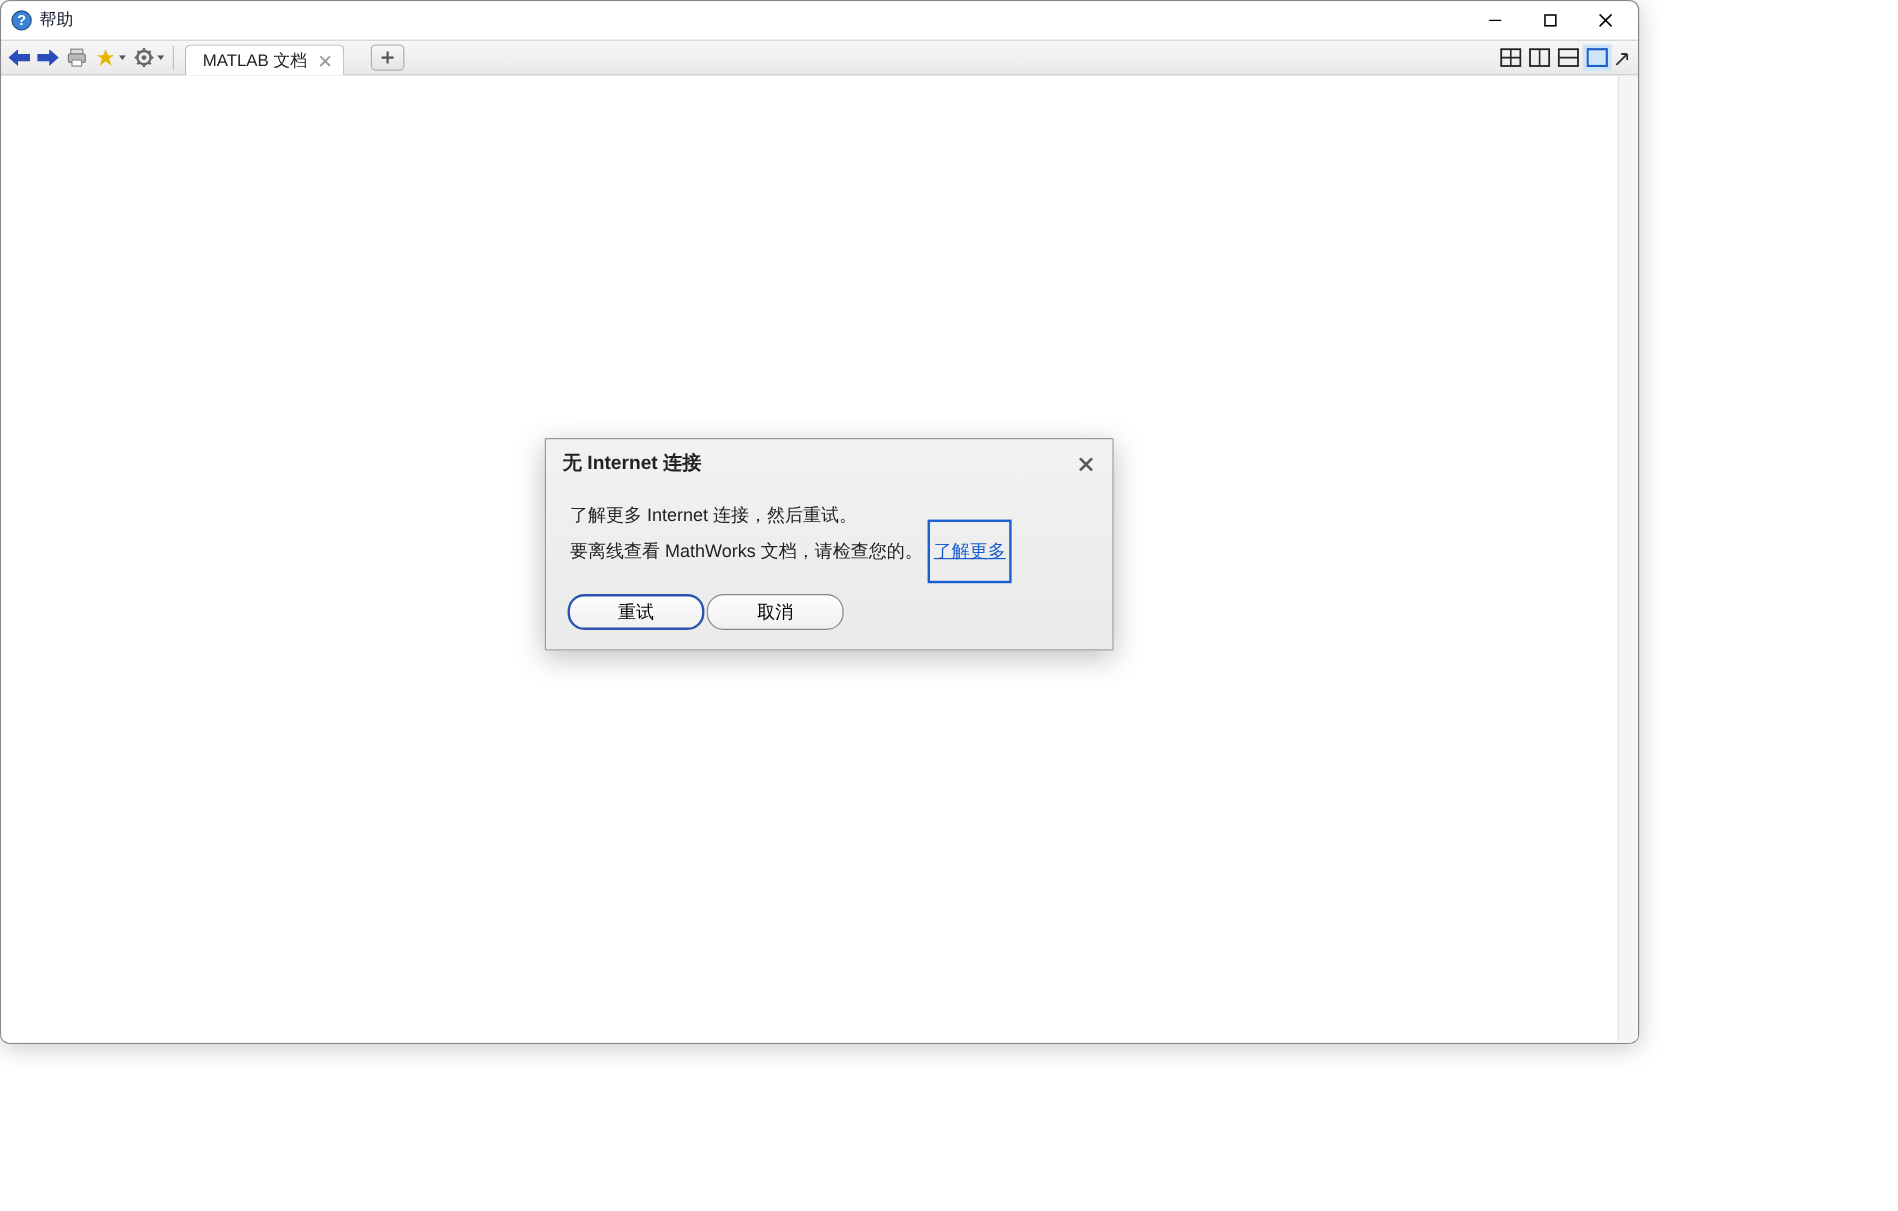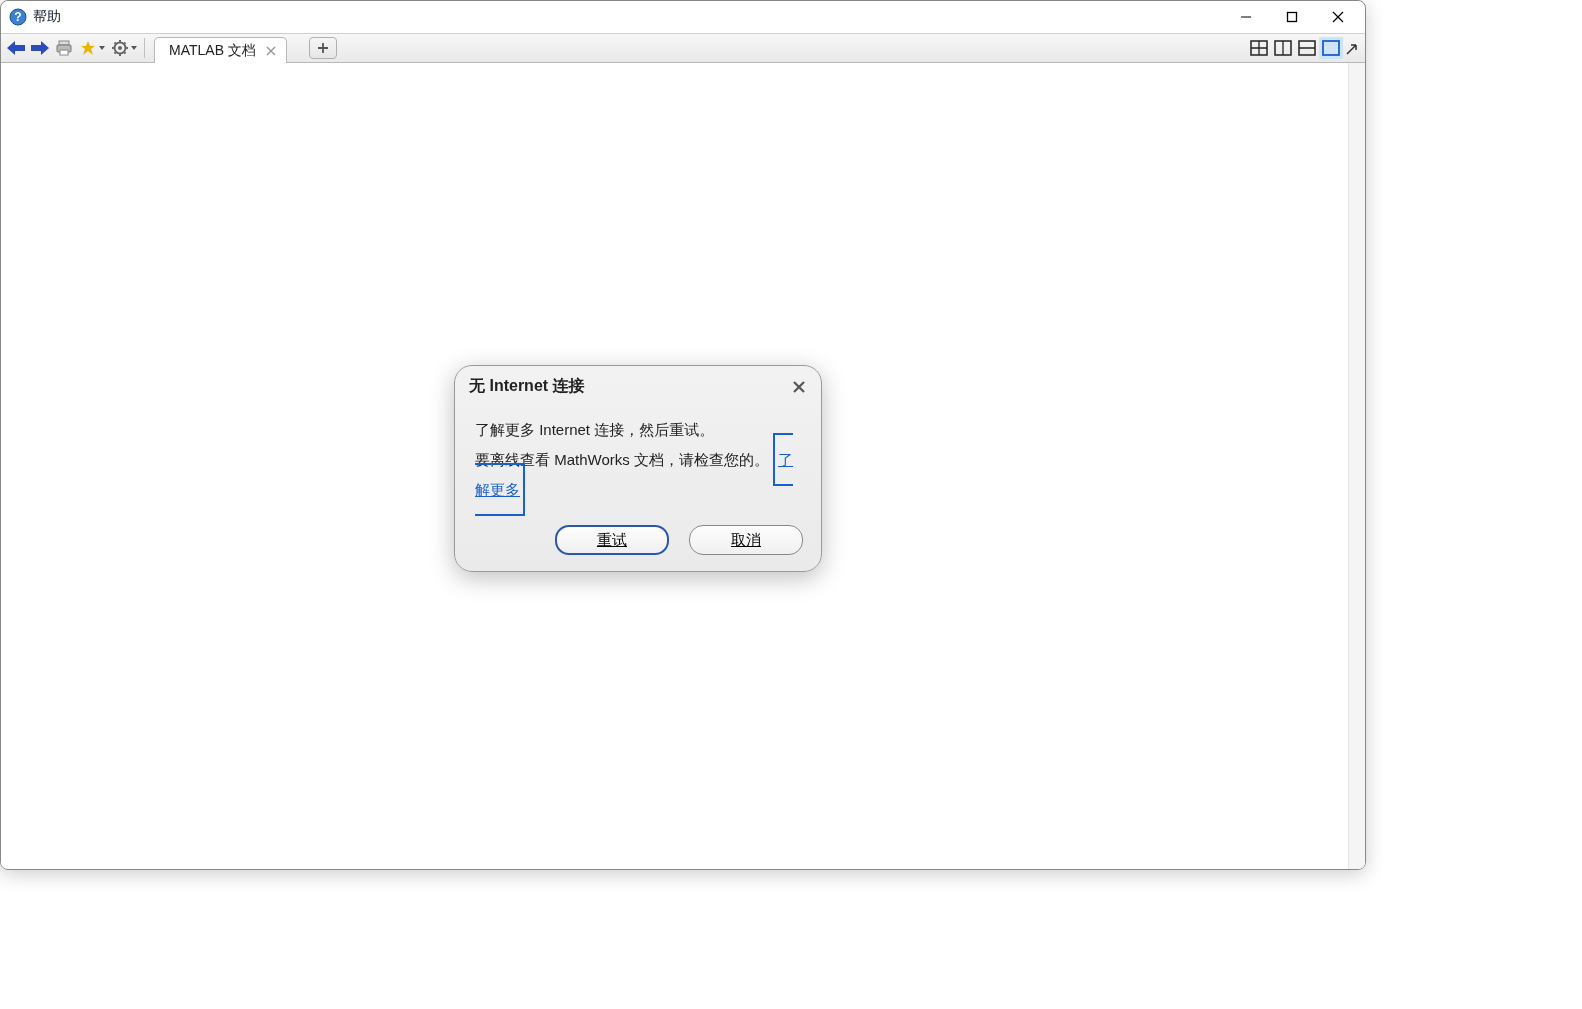--- a/index.html
+++ b/index.html
@@ -35,29 +35,29 @@
   .layout-btn svg { width: 18px; height: 16px; }
   .undock-btn { width: 20px; height: 22px; display: flex; align-items: center; justify-content: center; cursor: pointer; }
 
   
   .content { flex: 1; background: #fff; position: relative; }
 
   
   .content::after { content: ""; position: absolute; right: 0; top: 0; bottom: 0; width: 16px; background: #f5f5f5; border-left: 1px solid #e5e5e5; }
 
   
-  .dialog { position: absolute; width: 368px; left: 453px; top: 302px; background: linear-gradient(#f2f2f2,#eaeaea); border: 1px solid #9a9a9a; border-radius: 18px; box-shadow: 0 6px 24px rgba(0,0,0,0.25); font-size: 15px; }
+  .dialog { position: absolute; width: 474px; left: 453px; top: 302px; background: linear-gradient(#f2f2f2,#eaeaea); border: 1px solid #9a9a9a; border-radius: 1px; box-shadow: 0 6px 24px rgba(0,0,0,0.25); font-size: 15px; }
   .dlg-header { display: flex; align-items: center; padding: 10px 12px 8px 14px; }
   .dlg-title { font-size: 16px; font-weight: 700; color: #222; flex: 1; }
   .dlg-close { width: 20px; height: 20px; display: flex; align-items: center; justify-content: center; color: #555; cursor: pointer; }
   .dlg-body { padding: 10px 18px 20px 20px; color: #222; line-height: 2.0; }
   .dlg-body p { margin: 0; }
   .dlg-body .line2 { display: block; }
   .learn-link { color: #1a5fd0; text-decoration: underline; border: 2px solid #1a5fd0; padding: 16px 3px; border-radius: 0; cursor: pointer; }
-  .dlg-buttons { display: flex; justify-content: flex-end; gap: 20px; padding: 0 18px 16px 18px; text-decoration: underline; }
+  .dlg-buttons { display: flex; justify-content: flex-start; gap: 2px; padding: 0 18px 16px 18px; }
   .dlg-btn { width: 114px; height: 30px; border: 1px solid #888; border-radius: 14px; background: linear-gradient(#fdfdfd,#f0f0f0); font-size: 15px; cursor: pointer; display: flex; align-items: center; justify-content: center; }
   .dlg-btn.primary { border: 2px solid #2a55b0; }
 
   
   .blue-arrow { fill: #2a4dbb; }
   .star { fill: #e6b500; }
 
 </style>
 </head>
 <body>

